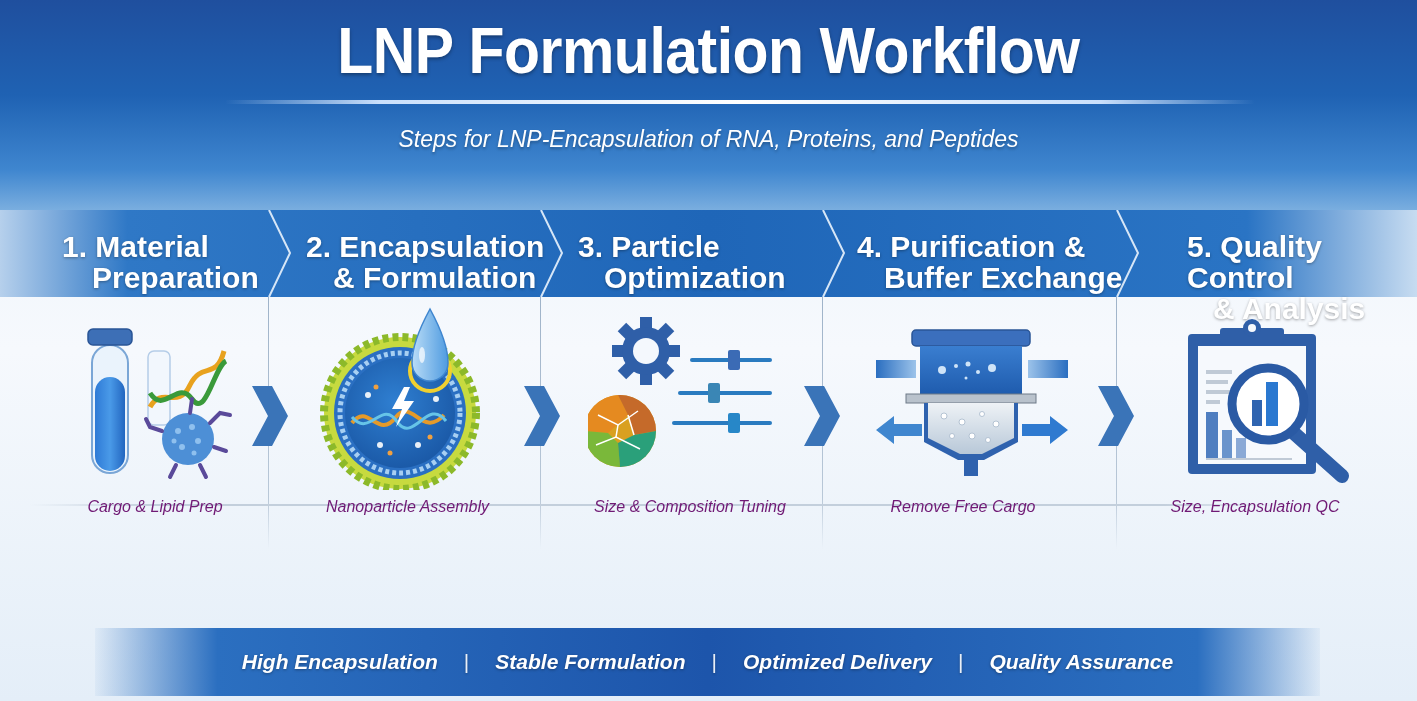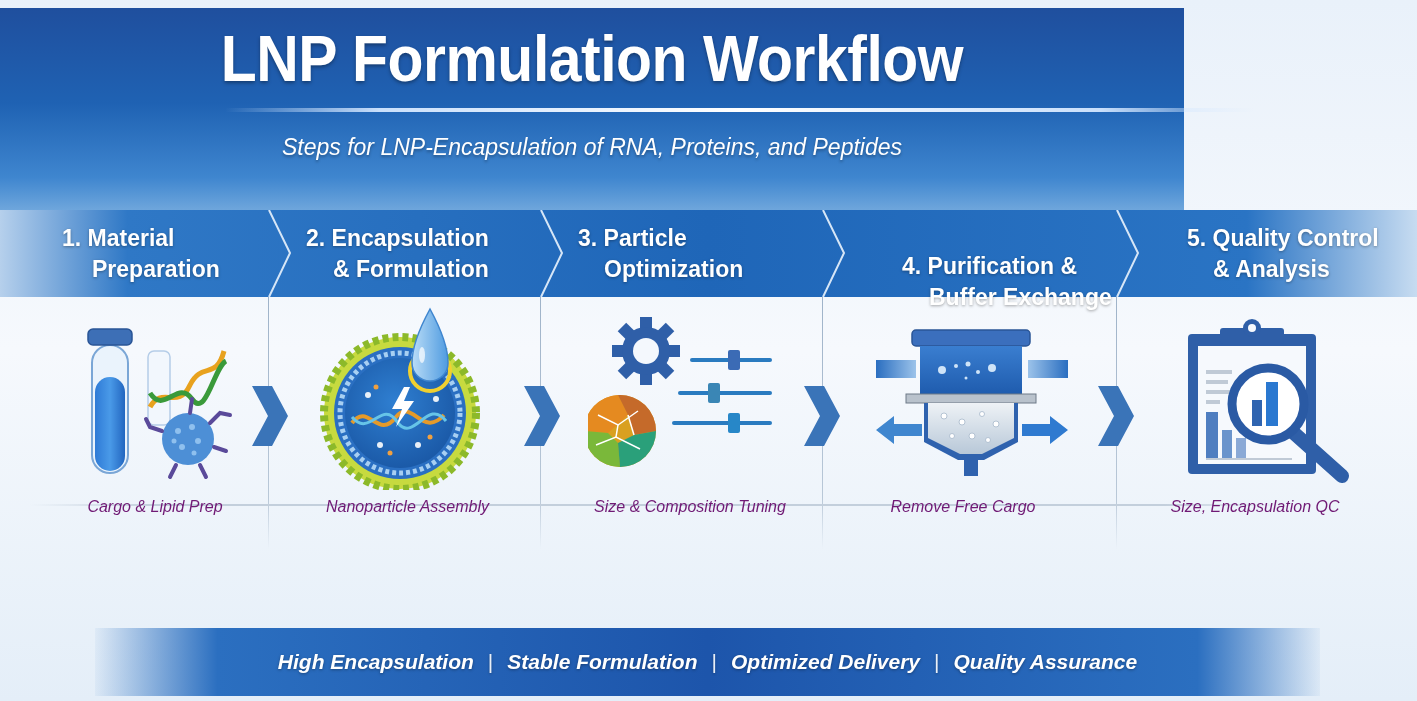--- a/index.html
+++ b/index.html
@@ -3,21 +3,21 @@
 <meta charset="utf-8">
 <style>
   * { box-sizing: border-box; margin: 0; padding: 0; }
   html, body { width: 1417px; height: 701px; overflow: hidden; }
   body {
     font-family: "Liberation Sans", "DejaVu Sans", sans-serif;
     background: linear-gradient(180deg, #e9f1fa 0%, #f6f9fd 50%, #e4eef8 100%);
     position: relative;
   }
   .header {
-    position: absolute; left: 0; top: 8px; width: 1184px; height: 212px;
+    position: absolute; left: 0; top: 0; width: 1417px; height: 212px;
     background: linear-gradient(180deg, #1f4f9e 0%, #1f62b3 45%, #3f86cf 80%, #7db0e0 100%);
   }
   .title {
     position: absolute; left: 0; width: 100%; top: 14px;
     text-align: center; color: #fff; font-weight: bold;
     font-size: 64px; letter-spacing: -0.5px;
     text-shadow: 0 2px 4px rgba(0,0,0,0.35);
     font-family: "Liberation Sans", sans-serif;
     transform: scaleX(0.92);
   }
@@ -30,22 +30,22 @@
     position: absolute; left: 0; width: 100%; top: 126px;
     text-align: center; color: #fff; font-style: italic; font-size: 23px;
     text-shadow: 0 2px 3px rgba(0,0,0,0.3);
   }
   .steps-band {
     position: absolute; left: 0; top: 210px; width: 1417px; height: 87px;
     background: linear-gradient(90deg, #b6d0ec 0%, #2f78c6 9%, #1f66b8 50%, #2a74c4 88%, #c7dcf1 100%);
   }
   .step-head {
     position: absolute; top: 210px; height: 87px;
-    color: #fff; font-weight: bold; font-size: 23px; line-height: 31px;
-    padding-top: 13px;
+    color: #fff; font-weight: bold; font-size: 30px; line-height: 31px;
+    padding-top: 21px;
     text-shadow: 0 1px 3px rgba(0,0,0,0.35);
   }
   .chev-line {
     position: absolute; top: 210px; width: 26px; height: 87px;
   }
   .col-divider {
     position: absolute; top: 297px; width: 1px; height: 252px;
     background: linear-gradient(180deg, #9fb3c9 0%, #b9c8d8 80%, rgba(185,200,216,0) 100%);
   }
   .baseline {
@@ -54,21 +54,21 @@
   }
   .caption {
     position: absolute; top: 498px; height: 30px;
     color: #701a75; font-style: italic; font-size: 16px; text-align: center;
   }
   .icon { position: absolute; }
   .flow-arrow { position: absolute; width: 40px; height: 60px; }
   .footer {
     position: absolute; left: 95px; top: 628px; width: 1225px; height: 68px;
     background: linear-gradient(90deg, rgba(47,120,198,0.05) 0%, #2b6fc0 10%, #1d55ab 50%, #2b6fc0 90%, rgba(47,120,198,0.05) 100%);
-    display: flex; justify-content: center; align-items: center; gap: 14px;
+    display: flex; justify-content: center; align-items: center; gap: 26px;
     color: #fff; font-style: italic; font-weight: bold; font-size: 21px;
     text-shadow: 0 1px 3px rgba(0,0,0,0.35);
   }
   .footer .sep { font-weight: normal; font-style: normal; opacity: 0.9; }
 </style>
 </head>
 <body>
 
 <div class="header">
   <div class="title">LNP Formulation Workflow</div>
@@ -96,21 +96,21 @@
   <div style="padding-left:30px">Preparation</div>
 </div>
 <div class="step-head" style="left:306px;">
   <div>2. Encapsulation</div>
   <div style="padding-left:27px">&amp; Formulation</div>
 </div>
 <div class="step-head" style="left:578px;">
   <div>3. Particle</div>
   <div style="padding-left:26px">Optimization</div>
 </div>
-<div class="step-head" style="left:902px;margin-top:28px;">
+<div class="step-head" style="left:857px;">
   <div>4. Purification &amp;</div>
   <div style="padding-left:27px">Buffer Exchange</div>
 </div>
 <div class="step-head" style="left:1152px;margin-left:35px;">
   <div>5. Quality Control</div>
   <div style="padding-left:26px">&amp; Analysis</div>
 </div>
 
 <div class="col-divider" style="left:268px"></div>
 <div class="col-divider" style="left:540px"></div>

